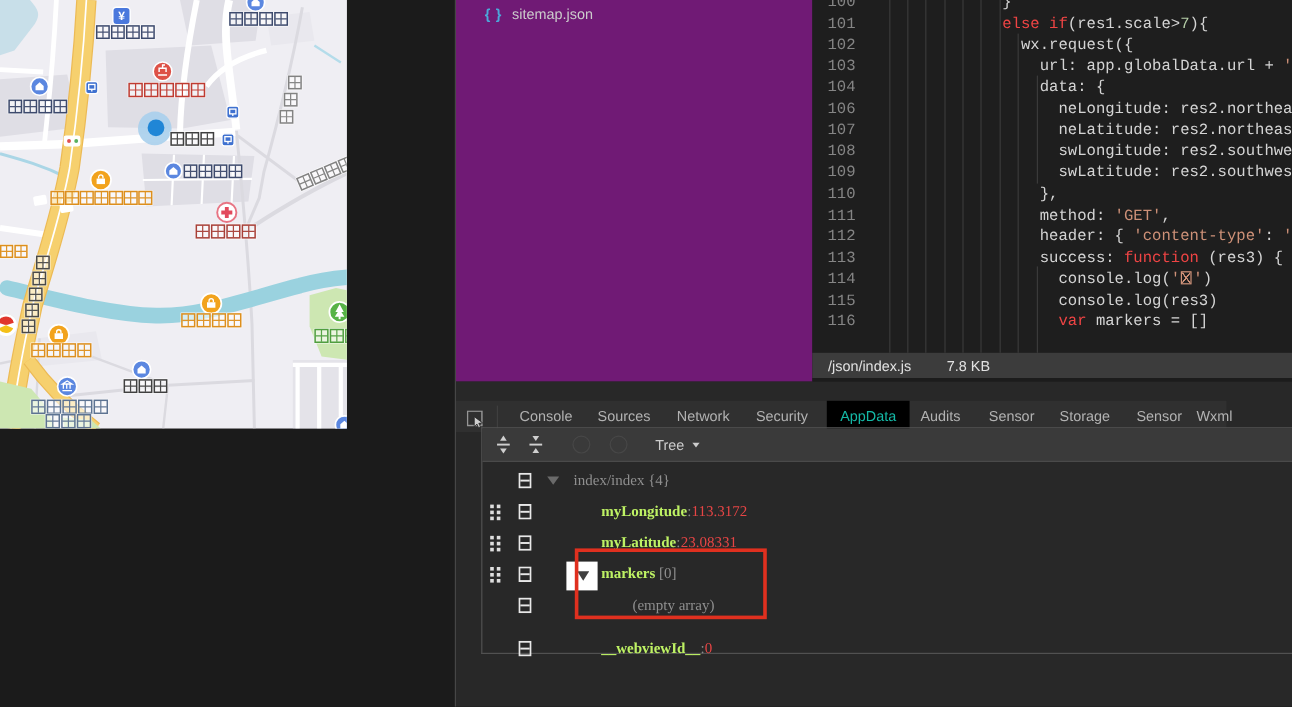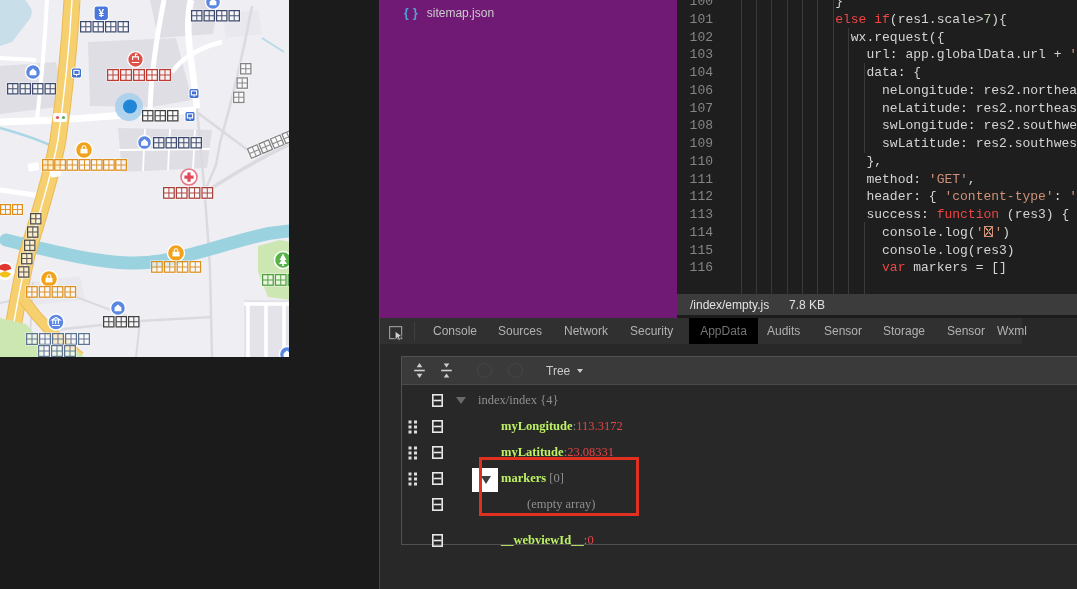--- a/index.html
+++ b/index.html
@@ -17,23 +17,23 @@
 .ct { margin-left:13px; }
 .k { color:#ef4444; } .s { color:#ce9178; } .n { color:#b5cea8; }
 .xbox { display:inline-block; width:9px; height:11px; margin:0 1px -1px 1px; border:1px solid #ce9178;
   background: linear-gradient(to top right, transparent 44%, #ce9178 46%, #ce9178 54%, transparent 56%),
               linear-gradient(to bottom right, transparent 44%, #ce9178 46%, #ce9178 54%, transparent 56%); }
 .ig { position:absolute; width:1px; background:#3a3a3a; }
 #minibar { position:absolute; left:677px; top:294px; width:400px; height:21px; background:#3c3c3c; color:#e2e2e2; font-size:12px; }
 #minibar span { position:absolute; top:4px; }
 #gap { position:absolute; left:677px; top:315px; width:400px; height:3px; background:#1c1c1c; }
 #devtools { position:absolute; left:380px; top:318px; width:697px; height:271px; background:#282828; }
-#tabbar { position:absolute; left:0; top:0; width:642px; height:26px; background:#303030; }
+#tabbar { position:absolute; left:0; top:16px; width:642px; height:26px; background:#303030; }
 .tab { position:absolute; top:0; height:26px; line-height:26px; font-size:12px; color:#b2b2b2; }
-#apptab { position:absolute; left:309px; top:0; width:69px; height:26px; background:#000000; color:#737373; text-align:center; line-height:26px; font-size:12px; }
+#apptab { position:absolute; left:309px; top:0; width:69px; height:26px; background:#000000; color:#14b8a6; text-align:center; line-height:26px; font-size:12px; }
 #treebox { position:absolute; left:21px; top:38px; width:676px; height:189px; border-left:1px solid #515151; border-top:1px solid #515151; border-bottom:1px solid #515151; }
 #toolbar { position:absolute; left:0; top:0; width:676px; height:28px; background:#3a3a3a; border-bottom:1px solid #4a4a4a; }
 .tbi { position:absolute; top:4px; }
 .circ { position:absolute; top:6px; width:15px; height:15px; border:1.5px solid #474747; border-radius:50%; }
 #treesel { position:absolute; left:144px; top:7px; color:#cccccc; font-size:12px; }
 #treesel .car { display:inline-block; margin-left:7px; width:0; height:0; border-left:3.5px solid transparent; border-right:3.5px solid transparent; border-top:4.5px solid #cccccc; vertical-align:2px; }
 .trow { position:absolute; left:0; height:26px; width:676px; font-family:Liberation Serif, serif; font-size:12.5px; }
 .trow .di { position:absolute; left:30px; top:6px; }
 .trow .dots { position:absolute; left:5px; top:6px; }
 .key { color:#bef264; font-weight:bold; }
@@ -383,21 +383,21 @@
       <div class="ig" style="left:94px;top:0;height:295px"></div>
       <div class="ig" style="left:110px;top:0;height:295px"></div>
       <div class="ig" style="left:125px;top:0;height:295px"></div>
       <div class="ig" style="left:140px;top:0;height:295px"></div>
       <div class="ig" style="left:156px;top:0;height:295px"></div>
       <div class="ig" style="left:171px;top:28px;height:267px"></div>
       <div class="ig" style="left:187px;top:63px;height:90px"></div>
       <div class="ig" style="left:187px;top:222px;height:73px"></div>
     </div>
 <div id="minibar">
-      <span style="left:13px">/index/empty.js</span>
+      <span style="left:13px">/json/index.js</span>
       <span style="left:112px">7.8 KB</span>
     </div>
 <div id="gap"></div>
 <div id="devtools">
   <div id="tabbar">
     <span class="tab" style="left:9px;top:6px"><svg width="15" height="15" viewBox="0 0 15 15">
             <rect x="0.6" y="0.6" width="12" height="12" fill="none" stroke="#969696" stroke-width="1.2"></rect>
             <path d="M6.2,5.2 L6.2,13.8 L8.4,11.4 L9.8,14.4 L11.4,13.6 L10.0,10.8 L13.2,10.4 Z" fill="#cfcfcf" stroke="#2a2a2a" stroke-width="0.7"></path>
           </svg></span>
         <span style="position:absolute;left:34px;top:4px;width:1px;height:19px;background:#3f3f3f"></span>

